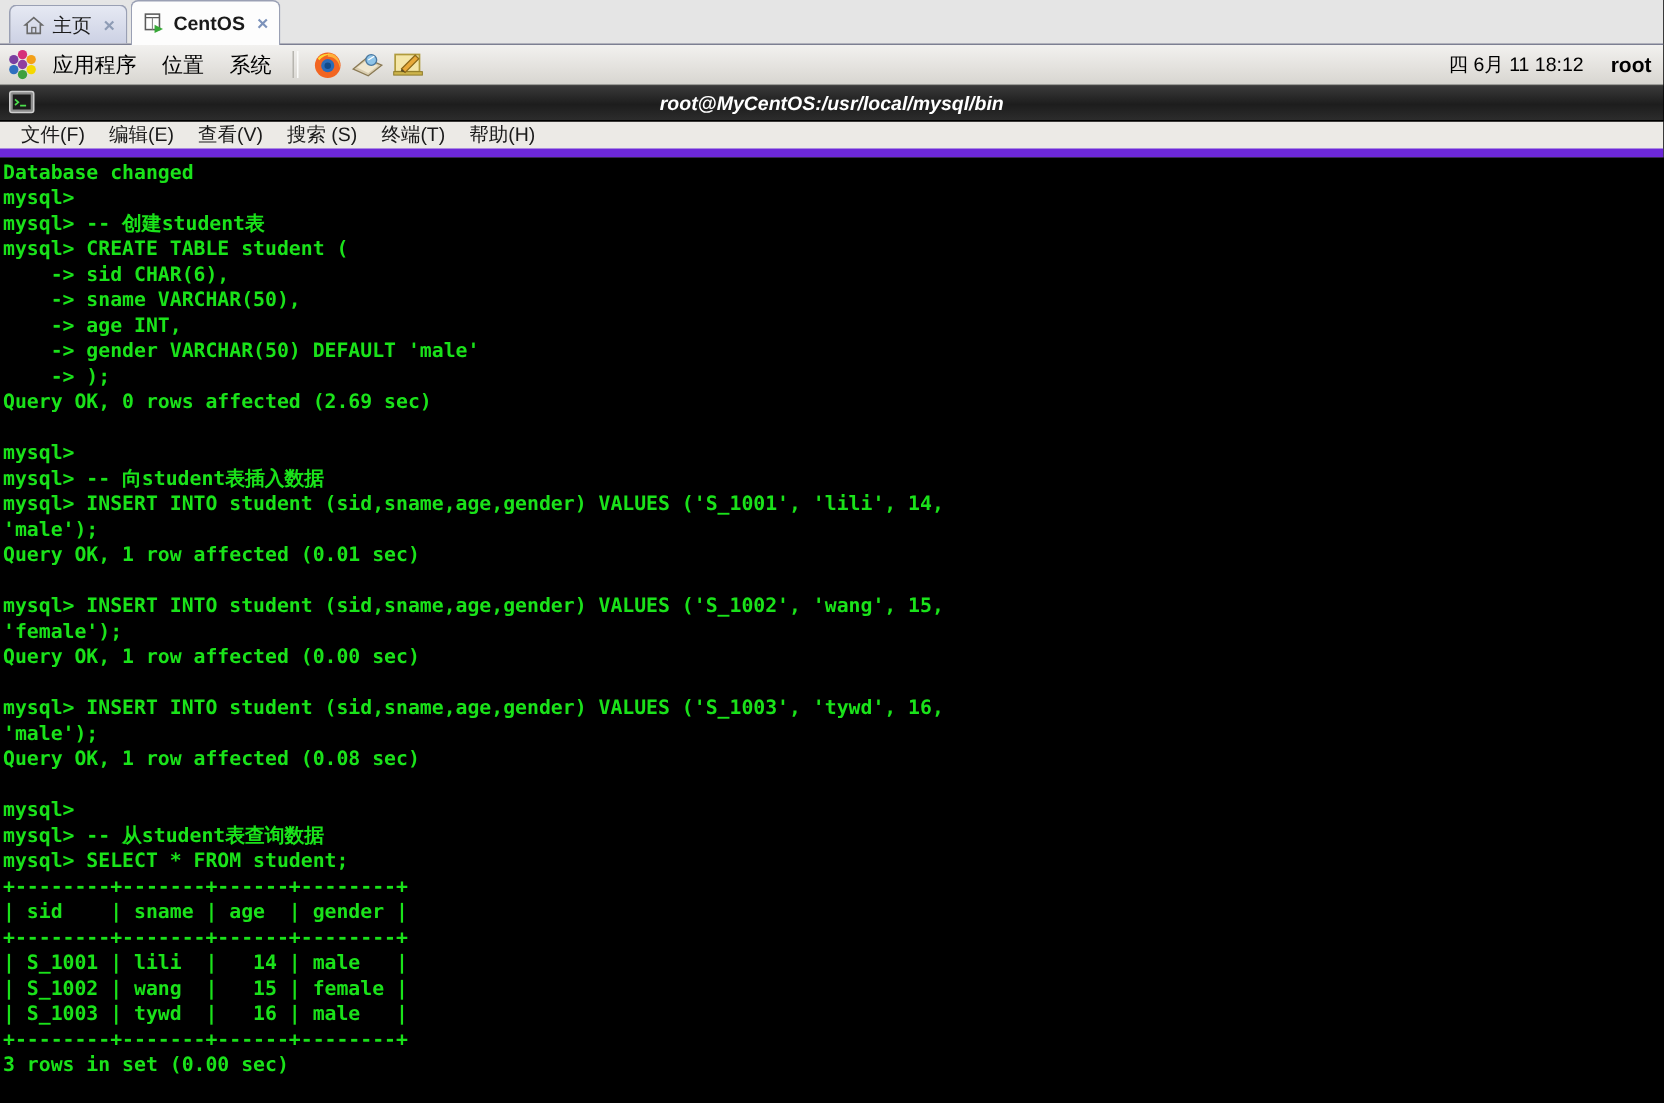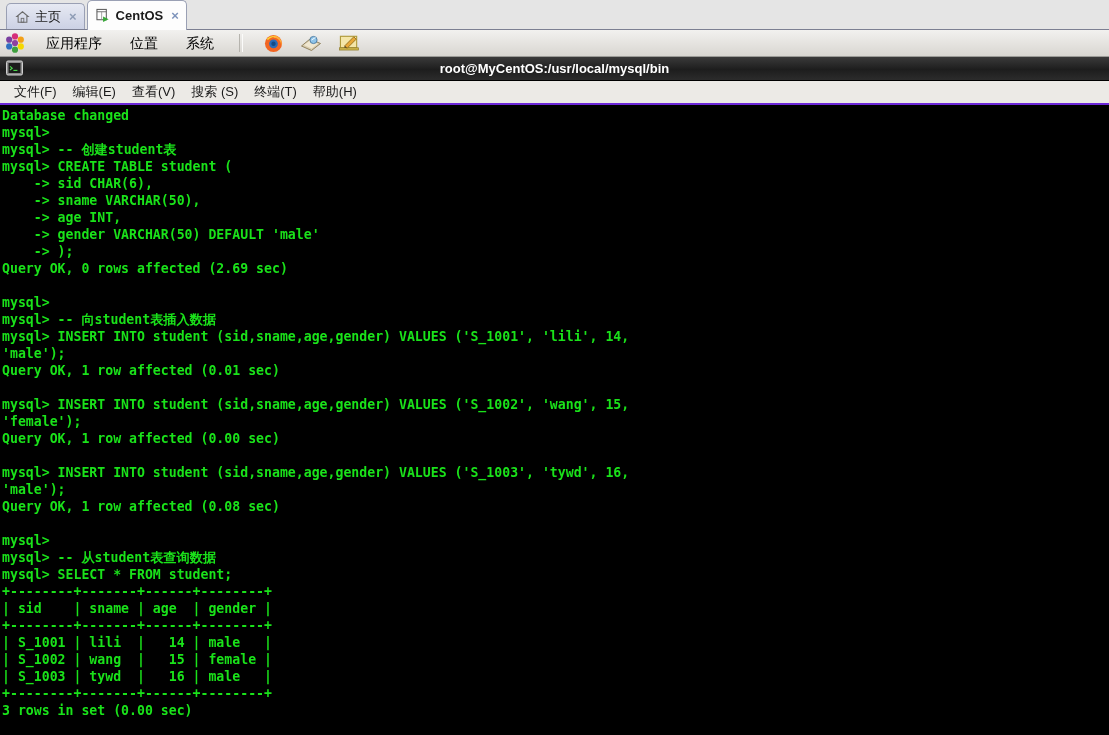--- a/index.html
+++ b/index.html
@@ -74,21 +74,21 @@
     border-bottom: 1px solid #9b9b97;
     display: flex;
     align-items: center;
     box-sizing: border-box;
   }
   .panel-left {
     display: flex;
     align-items: center;
     height: 100%;
     padding-left: 5px;
-    gap: 14px;
+    gap: 3px;
   }
   .panel-menu {
     font-size: 14px;
     color: #000;
     padding: 2px 7px;
     line-height: 18px;
     cursor: default;
     white-space: nowrap;
   }
   .panel-sep { width: 2px; height: 18px; margin: 0 4px;
@@ -122,33 +122,34 @@
     align-items: center;
     justify-content: center;
     box-sizing: border-box;
   }
   .titlebar-text {
     font-size: 13px;
     font-weight: bold;
     color: #ffffff;
     letter-spacing: 0px;
     white-space: nowrap;
+    font-style: italic;
   }
   .titlebar-icon {
     position: absolute;
     left: 5px;
     top: 2px;
     width: 19px;
     height: 19px;
   }
 
   .menubar {
     height: 24px;
     background: #eceae6;
-    border-bottom: 2px solid #6d28d9;
+    border-bottom: 6px solid #6d28d9;
     display: flex;
     align-items: center;
     padding-left: 6px;
     box-sizing: border-box;
   }
   .menubar-item {
     font-size: 13px;
     color: #1a1a1a;
     padding: 2px 8px;
     white-space: nowrap;
@@ -256,20 +257,24 @@
           <rect x="1.5" y="2" width="17" height="12" fill="#f4e6a8" stroke="#b09b3c" stroke-width="1.2"></rect>
           <rect x="0.5" y="14" width="20" height="2.4" fill="#cdb44c" stroke="#8e7b2a" stroke-width="0.7"></rect>
           <path d="M6 12 L15.5 2.5 L18 5 L8.5 14.5 Z" fill="#e8a93a" stroke="#8e6a1a" stroke-width="0.9"></path>
           <path d="M5.4 13.8 L6 12 L8.5 14.5 Z" fill="#5a4a22"></path>
         </svg>
       </span>
     </span>
 
   </div>
 
+  <div class="panel-right">
+    <span class="clock">四 6月 11 18:12</span>
+    <span class="user">root</span>
+  </div>
 </div>
 
 <div class="titlebar">
   <span class="titlebar-icon">
     <svg viewBox="0 0 19 19" width="19" height="19">
       <rect x="1.5" y="2" width="16" height="14" rx="1.5" fill="#8d8d8d" stroke="#cfcfcf" stroke-width="1"></rect>
       <rect x="3.5" y="4" width="12" height="10" fill="#1c1c1c"></rect>
       <path d="M5 7.3 L7.2 9.2 L5 11" fill="none" stroke="#4ce04c" stroke-width="1.1"></path>
       <line x1="8.4" y1="11.4" x2="12.4" y2="11.4" stroke="#4ce04c" stroke-width="1.1"></line>
     </svg>

